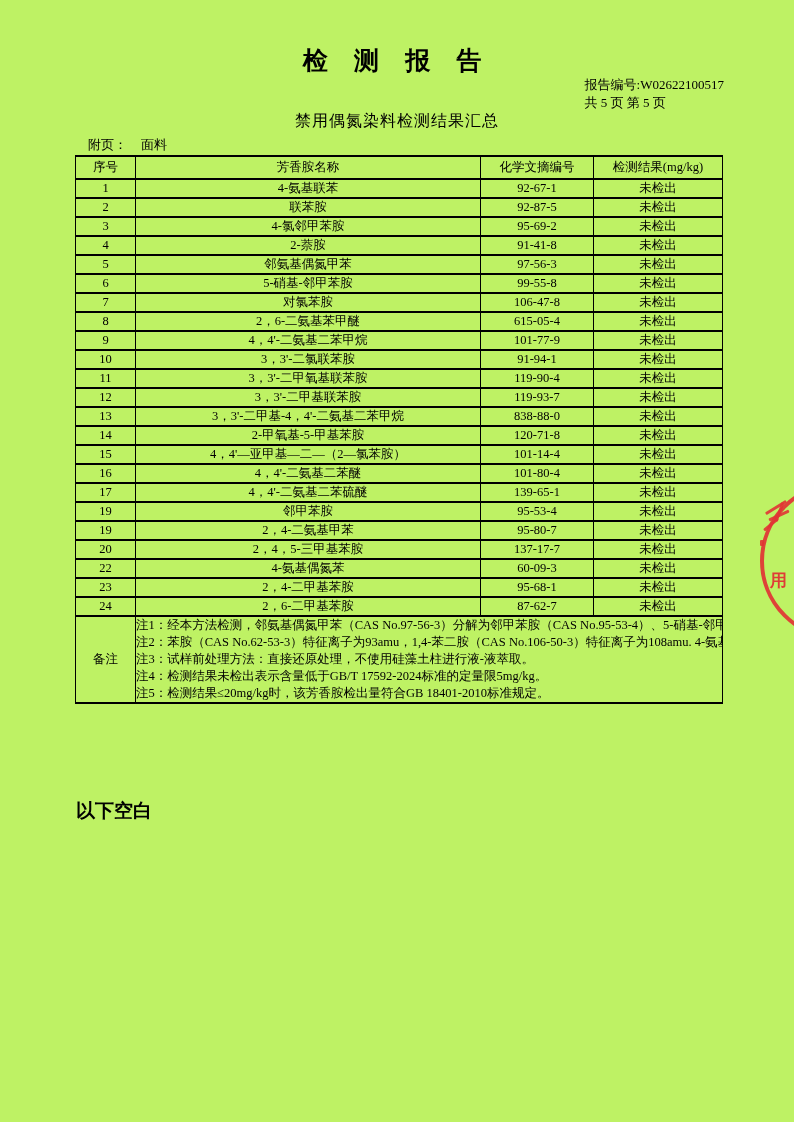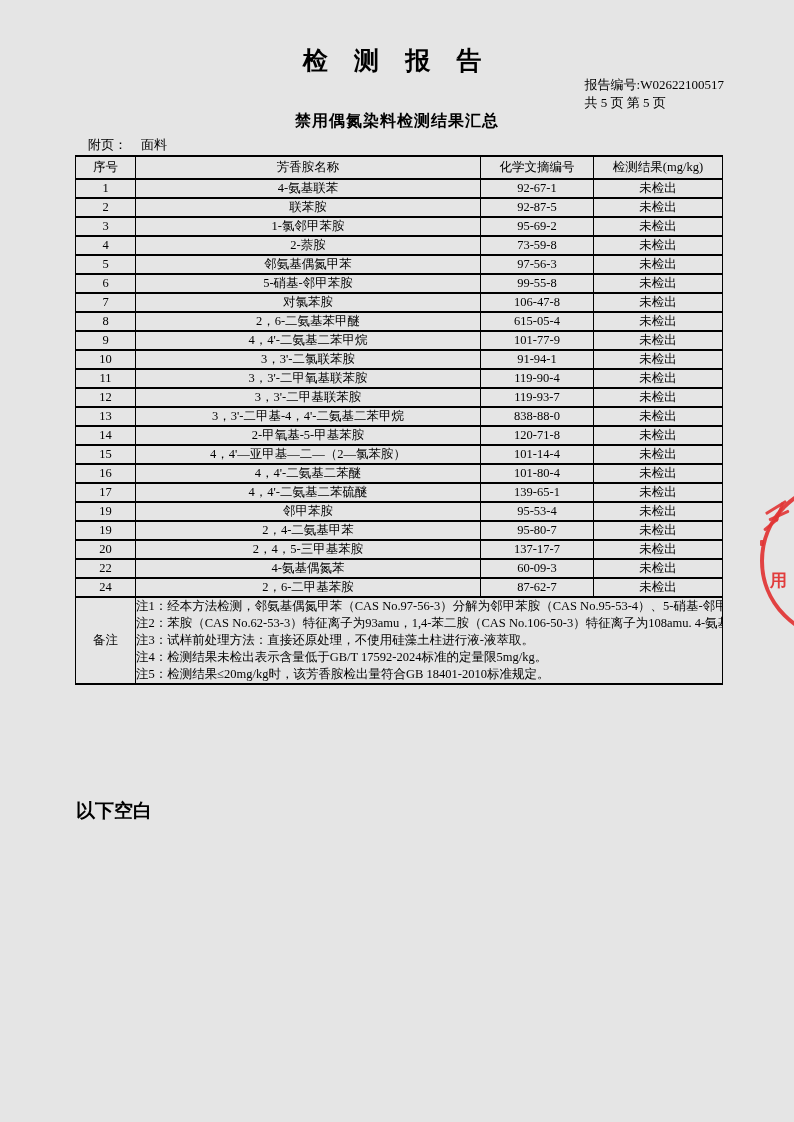--- a/index.html
+++ b/index.html
@@ -1,32 +1,32 @@
 <!DOCTYPE html>
 <html lang="zh"><head>
 <meta charset="utf-8">
 <style>
   html,body { margin:0; padding:0; background:#ffffff; }
   .page {
-    position:relative; width:794px; height:1122px; background:#e5e5e5;
+    position:relative; width:794px; height:1122px; background:#bef264;
     font-family:"Liberation Serif","DejaVu Serif",serif; color:#000;
     overflow:hidden;
   }
   .doc-title {
     position:absolute; top:44px; left:0; width:100%;
     text-align:center; font-size:25px; font-weight:700; letter-spacing:10px;
     white-space:nowrap;
   }
   .report-meta {
     position:absolute; top:76px; right:70px;
     text-align:left; font-size:13px; line-height:18px; white-space:nowrap;
   }
   .doc-subtitle {
     position:absolute; top:111px; left:0; width:100%;
-    text-align:center; font-size:16px; font-weight:700; letter-spacing:1px;
+    text-align:center; font-size:16px; font-weight:400; letter-spacing:1px;
   }
   .attachment { position:absolute; top:136px; left:88px; font-size:13px;font-family:Liberation Serif, serif; }
   .attachment .val { margin-left:14px; }
 
   .tbl-wrap { position:absolute; top:155px; left:75px; width:649px; }
   table.results { border-collapse:collapse; width:647px; table-layout:fixed; }
   table.results th, table.results td {
     border-left:1px solid #000; border-right:1px solid #000;
     border-top:2px solid #000; border-bottom:2px solid #000;
     text-align:center; font-weight:400; padding:0;
@@ -102,28 +102,28 @@
             <td>未检出</td>
           </tr>
           <tr>
             <td>2</td>
             <td>联苯胺</td>
             <td>92-87-5</td>
             <td>未检出</td>
           </tr>
           <tr>
             <td>3</td>
-            <td>1-氯邻甲苯胺</td>
+            <td>4-氯邻甲苯胺</td>
             <td>95-69-2</td>
             <td>未检出</td>
           </tr>
           <tr>
             <td>4</td>
             <td>2-萘胺</td>
-            <td>73-59-8</td>
+            <td>91-41-8</td>
             <td>未检出</td>
           </tr>
           <tr>
             <td>5</td>
             <td>邻氨基偶氮甲苯</td>
             <td>97-56-3</td>
             <td>未检出</td>
           </tr>
           <tr>
             <td>6</td>
@@ -212,20 +212,26 @@
           <tr>
             <td>20</td>
             <td>2，4，5-三甲基苯胺</td>
             <td>137-17-7</td>
             <td>未检出</td>
           </tr>
           <tr>
             <td>22</td>
             <td>4-氨基偶氮苯</td>
             <td>60-09-3</td>
+            <td>未检出</td>
+          </tr>
+          <tr>
+            <td>23</td>
+            <td>2，4-二甲基苯胺</td>
+            <td>95-68-1</td>
             <td>未检出</td>
           </tr>
           <tr>
             <td>24</td>
             <td>2，6-二甲基苯胺</td>
             <td>87-62-7</td>
             <td>未检出</td>
           </tr>
         </tbody>
       <tbody>

